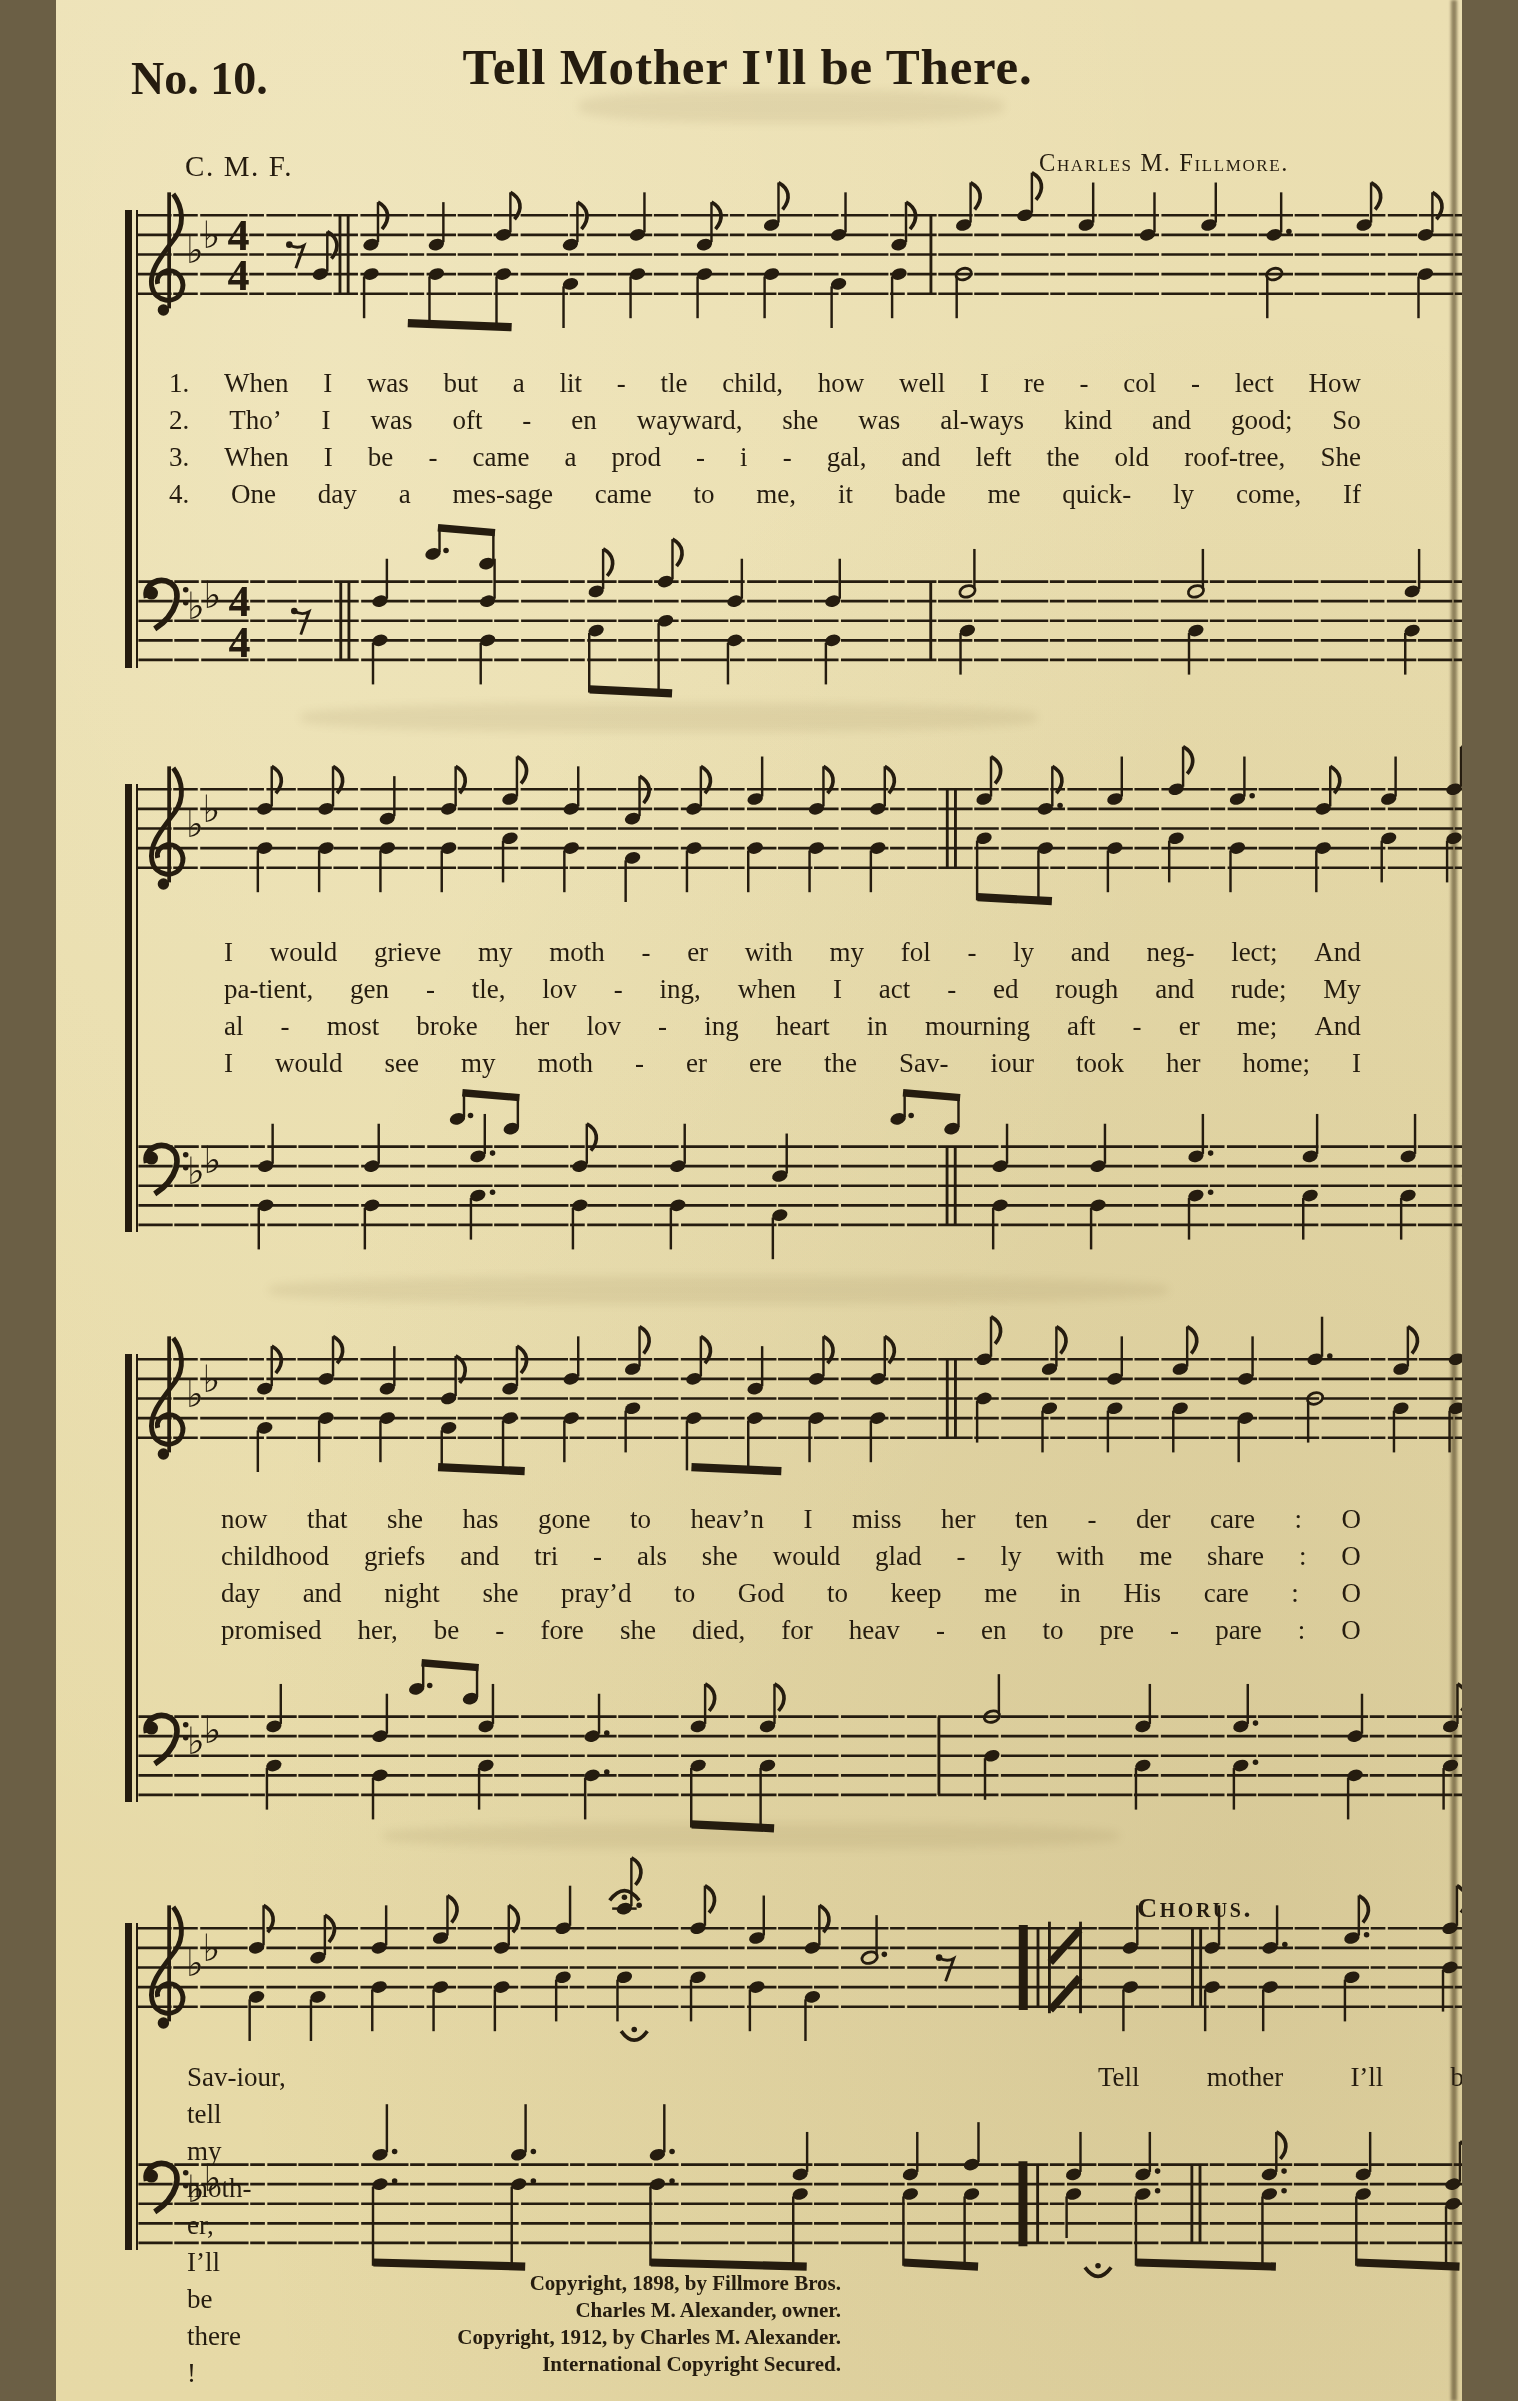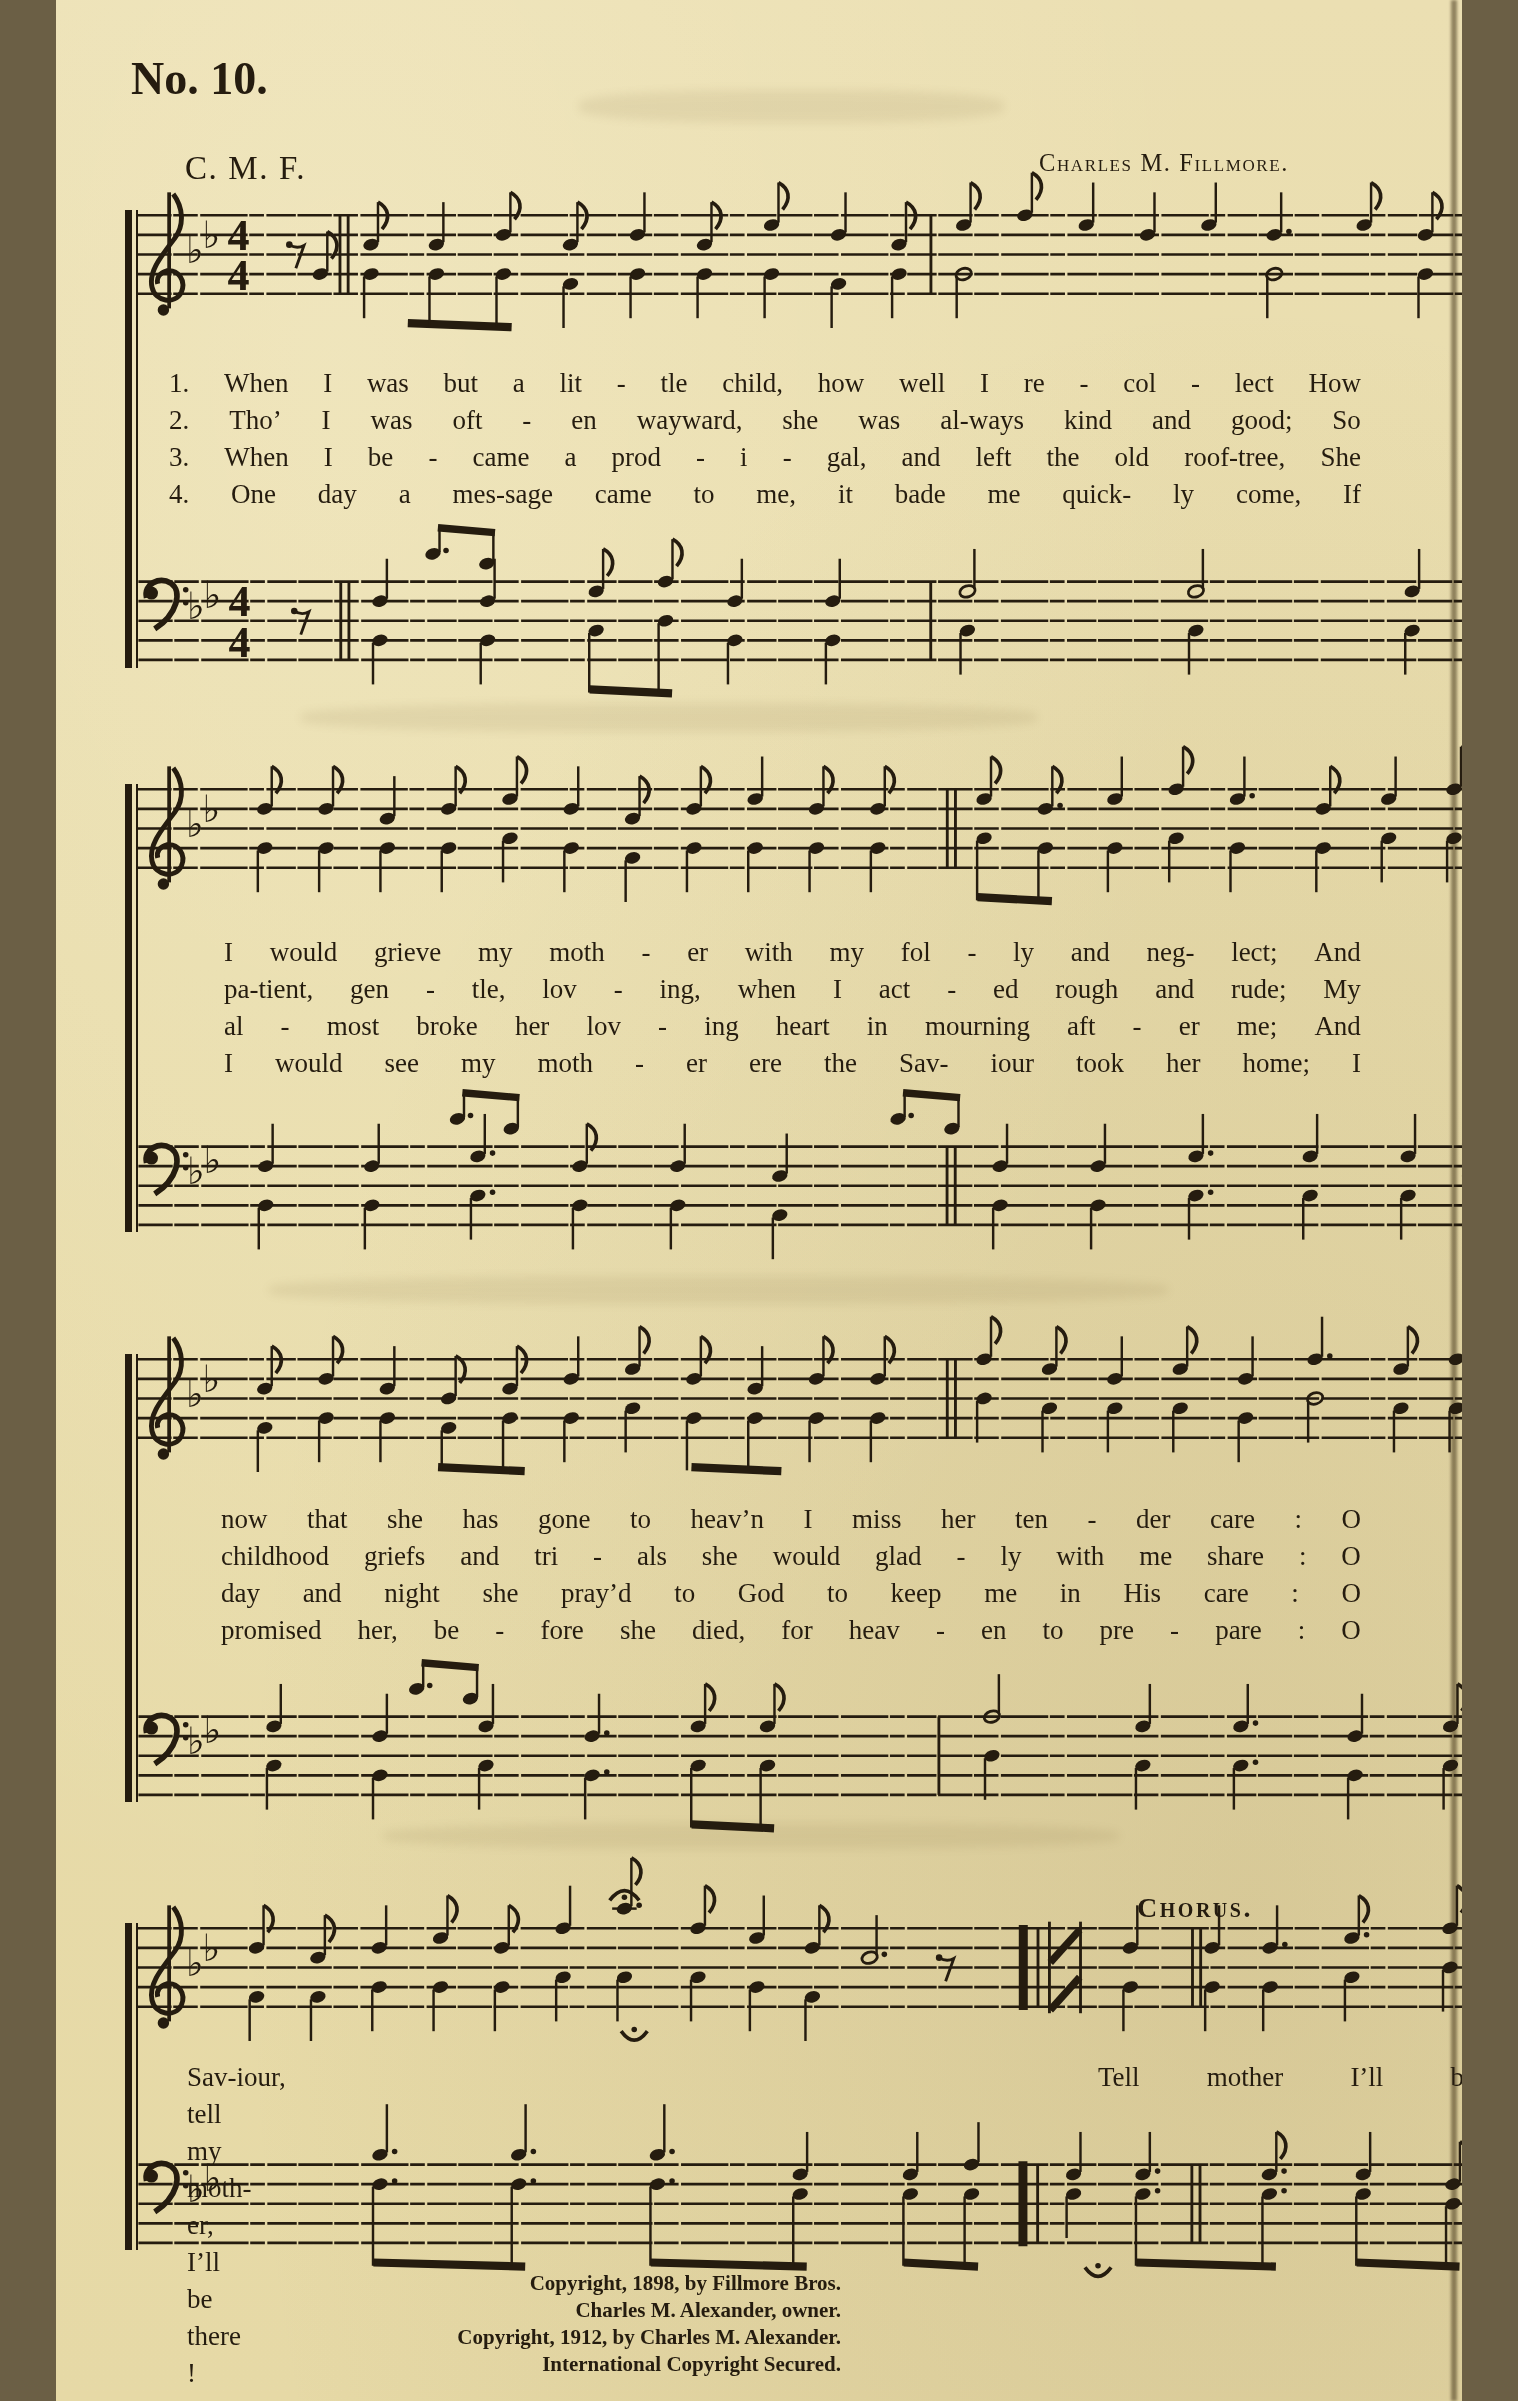--- a/index.html
+++ b/index.html
@@ -5,21 +5,21 @@
   html,body{margin:0;padding:0;background:#6b5f45;}
   #page{position:relative;width:1406px;height:2401px;margin:0 auto;overflow:hidden;
     background:
       radial-gradient(ellipse at 20% 15%, rgba(255,250,225,.25), transparent 55%),
       radial-gradient(ellipse at 85% 80%, rgba(120,95,50,.14), transparent 60%),
       linear-gradient(180deg,#ebdfb2 0%,#e8dcab 40%,#e6d9a6 100%);
     font-family:"Liberation Serif","DejaVu Serif",serif;color:#251c0f;}
   .abs{position:absolute;}
   #hdr-number{left:75px;top:52px;font-size:46px;font-weight:700;}
   #hdr-title{left:50%;top:38px;transform:translateX(-52%);font-size:51px;font-weight:700;letter-spacing:0.8px;white-space:nowrap;}
-  #attr-left{left:129px;top:150px;font-size:33px;letter-spacing:1.6px;}
+  #attr-left{left:129px;top:150px;font-size:29px;letter-spacing:1.6px;}
   #attr-right{left:983px;top:149px;width:392px;font-size:24.5px;font-variant:small-caps;letter-spacing:1.6px;white-space:nowrap;}
   .lyrics{left:113px;right:101px;}
   .lyric-line{display:flex;justify-content:space-between;align-items:baseline;
     font-size:27px;line-height:37px;white-space:nowrap;}
   .lyric-line span{display:inline-block;}
   #lyrics-s2{left:168px;}
   #lyrics-s3{left:131px;margin-left:34px;}
   #chorus-left{left:131px;top:2059px;width:720px;flex-direction:column;}
   #chorus-right{left:1042px;top:2059px;width:378px;}
   #chorus-label{left:1037px;top:1892px;width:204px;text-align:center;font-variant:small-caps;
@@ -37,20 +37,21 @@
 
 <div id="page" data-interactable="false">
 
   <div class="abs smudge" style="left:523px;top:90px;width:425px;height:33px;" data-interactable="false"></div>
   <div class="abs smudge" style="left:245px;top:703px;width:736px;height:29px;" data-interactable="false"></div>
   <div class="abs smudge" style="left:213px;top:1276px;width:899px;height:28px;" data-interactable="false"></div>
   <div class="abs smudge" style="left:327px;top:1823px;width:736px;height:26px;" data-interactable="false"></div>
   <div class="abs edge-right" data-interactable="false"></div>
 
   <div class="abs" id="hdr-number" data-interactable="false">No. 10.</div>
+  <div class="abs" id="hdr-title" data-interactable="false">Tell Mother I'll be There.</div>
   <div class="abs" id="attr-left" data-interactable="false">C. M. F.</div>
   <div class="abs" id="attr-right" data-interactable="false">Charles M. Fillmore.</div>
 
   <div class="abs leftrule" style="top:210px;height:458px;" data-interactable="false"></div>
   <div class="abs leftrule" style="top:784px;height:448px;" data-interactable="false"></div>
   <div class="abs leftrule" style="top:1354px;height:448px;" data-interactable="false"></div>
   <div class="abs leftrule" style="top:1923px;height:327px;" data-interactable="false"></div>
 
   <svg class="staff" id="st-t0" style="top:158px" width="1365" height="188" data-interactable="false" viewBox="0 0 1670 230">
       <path d="M 4 70 H 1662" stroke="#251c0f" stroke-width="3.2" stroke-dasharray="42 2 30 3 58 2 18 3 36 2"></path>

